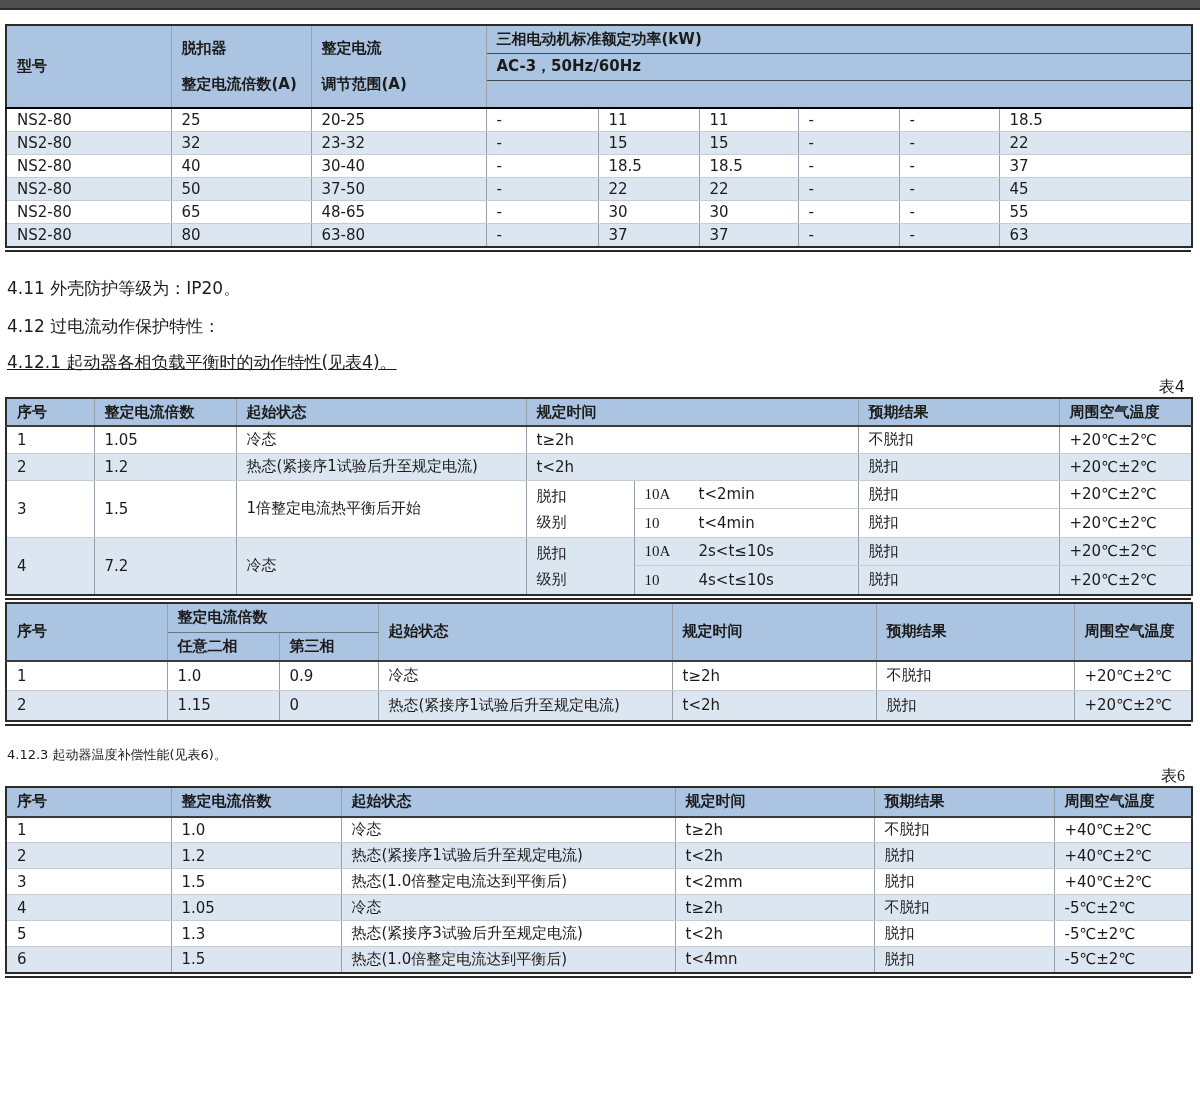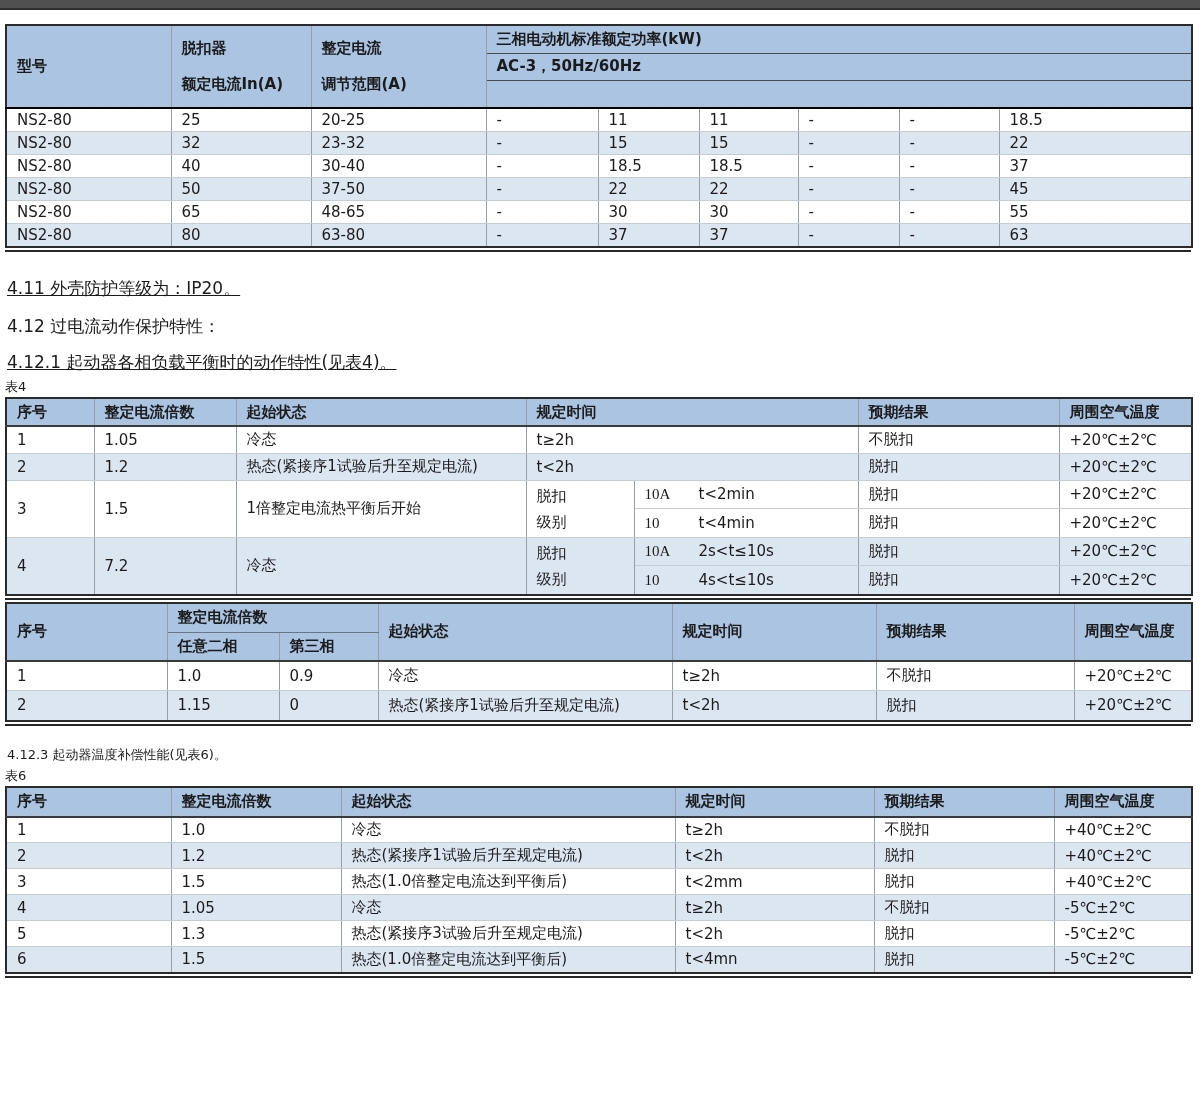--- a/index.html
+++ b/index.html
@@ -36,33 +36,33 @@
   .t5 th.grpcell { border-bottom:1px solid #6b7682; }
   .t6 thead tr { height:30px; }
   .t6 tbody tr { height:26px; }
 
   .trip-class div { line-height:26px; }
   .tcls { display:inline-block; min-width:54px;font-family:Liberation Serif, serif; }
 
   
   .h-big { font-size:17px; line-height:21px; font-weight:normal; margin:0 0 0 2px; }
   .h-small { font-size:13px; line-height:17px; font-weight:normal; margin:0 0 0 2px; }
-  .tbl-label { font-size:13px; line-height:17px; padding-right:8px; }
+  .tbl-label { font-size:16px; line-height:17px; text-align:right; padding-right:8px; }
 
   .mt-t1 { margin-top:14px; }
-  .mt-h411 { margin-top:26px;text-decoration:underline; }
+  .mt-h411 { margin-top:26px; }
   .mt-h412 { margin-top:17px; }
   .mt-h4121 { margin-top:15px;text-decoration:underline; }
   .mt-lbl4 { margin-top:5px; }
   .mt-t4 { margin-top:2px; }
   .mt-h4122 { margin-top:30px; }
   .mt-lbl5 { margin-top:4px; }
   .mt-t5 { margin-top:2px; }
   .mt-h4123 { margin-top:20px; }
-  .mt-lbl6 { margin-top:4px; }
+  .mt-lbl6 { margin-top:4px;font-family:Liberation Serif, serif; }
   .mt-t6 { margin-top:2px; }
 </style>
 </head>
 <body>
 
 <div class="topbar"></div>
 
 <div class="content">
 
   <div class="twrap mt-t1">
@@ -76,21 +76,21 @@
           <col style="width:99px">
         <col style="width:101px">
           <col style="width:100px">
           <col style="width:193px">
       </colgroup>
       <thead>
         <tr class="hrow1">
           <th rowspan="3">型号</th>
           <th rowspan="3">
             <div>脱扣器</div>
-            <div class="hd2">额定电流In(A)</div>
+            <div class="hd2">整定电流倍数(A)</div>
           </th>
           <th rowspan="3">
             <div>整定电流</div>
             <div class="hd2">调节范围(A)</div>
           </th>
           <th colspan="6" class="pwr">三相电动机标准额定功率(kW)</th>
         </tr>
         <tr class="hrow2">
           <th colspan="6" class="ac3">AC-3，50Hz/60Hz</th>
         </tr>

